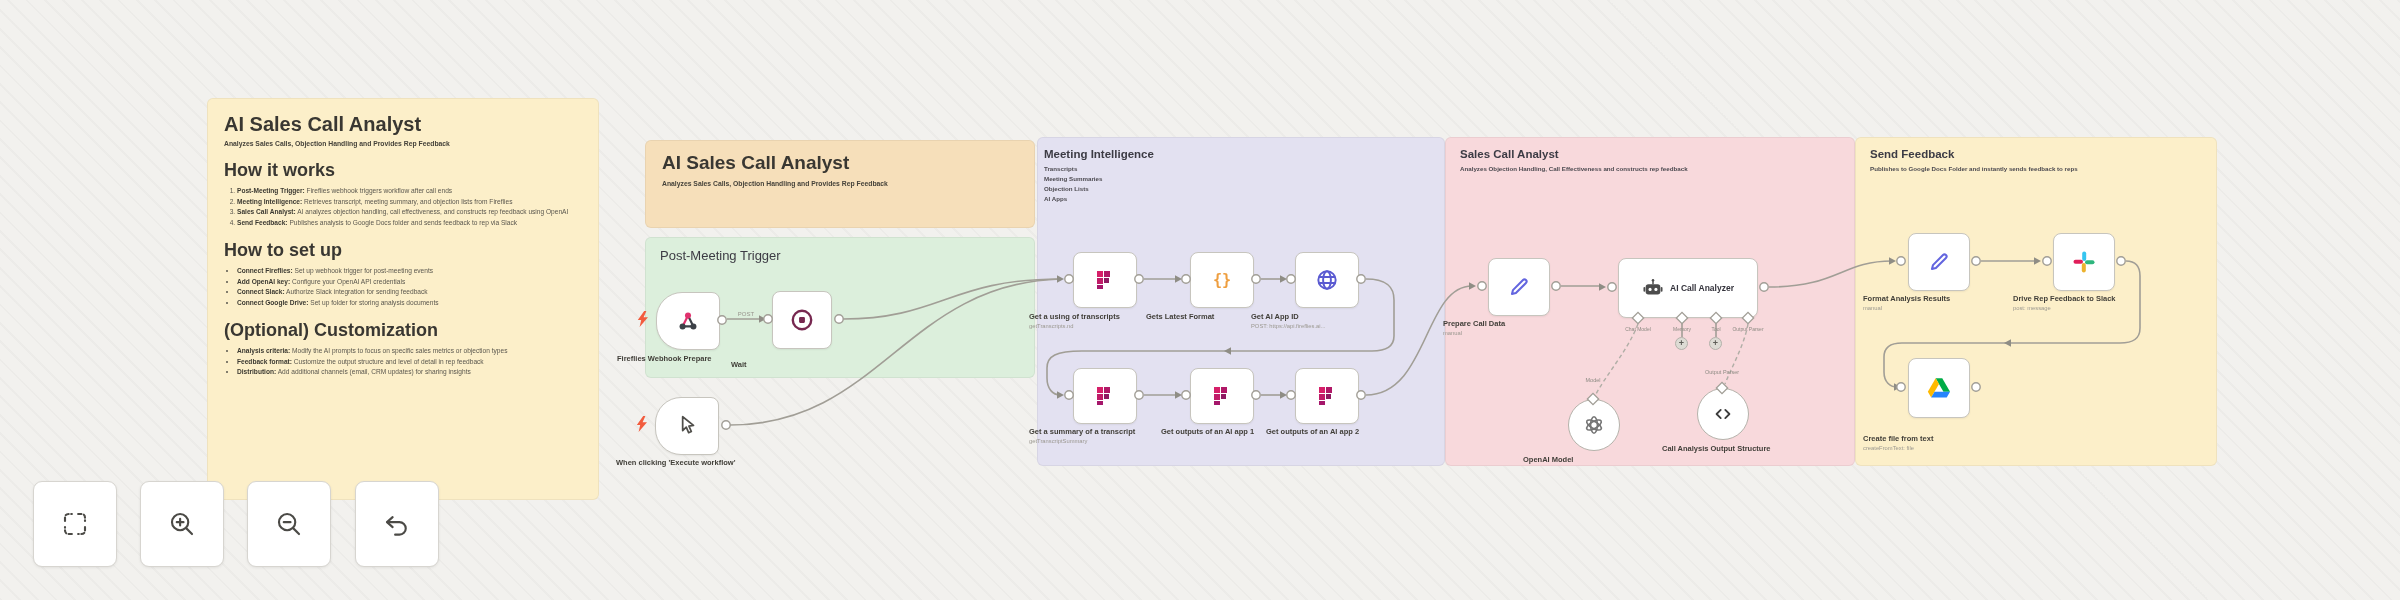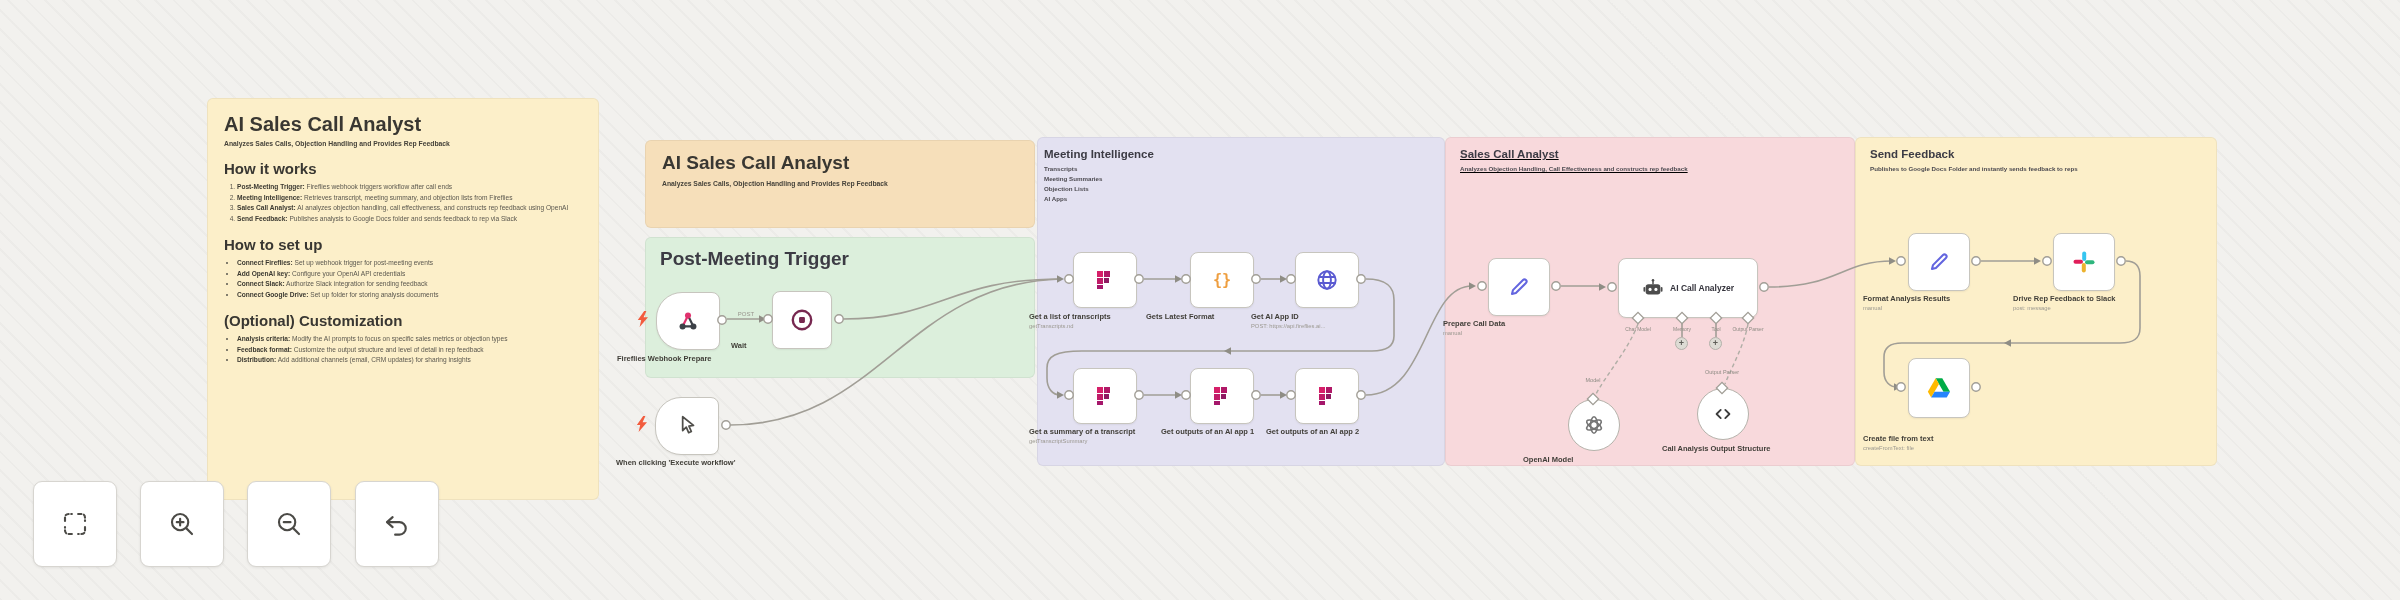--- a/index.html
+++ b/index.html
@@ -11,29 +11,29 @@
   .canvas-hatch{
     position:absolute;inset:0;z-index:0;
     background:repeating-linear-gradient(45deg, rgba(0,0,0,0.022) 0 2px, rgba(255,255,255,0) 2px 13px);
   }
   
   .sticky,.zone{position:absolute;border-radius:6px;box-sizing:border-box;z-index:1;border:1px solid rgba(0,0,0,0.05);}
   .sticky-main{left:207px;top:98px;width:392px;height:402px;background:#fcefc9;padding:14px 16px;color:#55524a;}
   .sticky-header{left:645px;top:140px;width:390px;height:88px;background:#f6dfba;padding:12px 16px;color:#4a4437;}
   .zone-green{left:645px;top:237px;width:390px;height:141px;background:#dcefdc;padding:10px 14px;}
   .zone-purple{left:1037px;top:137px;width:408px;height:329px;background:#e3e1f1;padding:10px 6px;}
-  .zone-pink{left:1445px;top:137px;width:410px;height:329px;background:#f8d9dc;padding:10px 14px;text-decoration:underline;}
+  .zone-pink{left:1445px;top:137px;width:410px;height:329px;background:#f8d9dc;padding:10px 14px;}
   .zone-yellow{left:1855px;top:137px;width:362px;height:329px;background:#fcefc9;padding:10px 14px;}
   .note-h1{font-size:20px;font-weight:700;color:#393732;margin:0 0 5px 0;line-height:1.1;}
   .note-sub{font-size:6.8px;font-weight:700;color:#45423a;margin:0 0 8px 0;}
-  .note-h2{font-size:15px;font-weight:700;color:#393732;margin:13px 0 5px 0;}
+  .note-h2{font-size:18px;font-weight:700;color:#393732;margin:13px 0 5px 0;}
   .note-list{margin:0;padding-left:13px;font-size:6.6px;line-height:1.45;color:#5a574e;}
   .note-list li{margin-bottom:1px;}
   .lead{font-weight:700;color:#3b3931;}
-  .zone-title-lg{font-size:19px;font-weight:700;color:#3c3b44;margin:0;}
+  .zone-title-lg{font-size:13px;font-weight:400;color:#3c3b44;margin:0;}
   .zone-title{font-size:11.5px;font-weight:700;color:#3c3b44;margin:0 0 4px 0;}
   .zone-sub{font-size:6.2px;font-weight:700;color:#4c4a50;line-height:1.6;margin:0;}
   
   .node{position:absolute;background:#fff;border:1px solid #c7c5be;border-radius:8px;z-index:3;
         display:flex;align-items:center;justify-content:center;box-shadow:0 1px 2px rgba(0,0,0,0.06);}
   .node.trigger{border-radius:26px 8px 8px 26px;}
   .circle-node{position:absolute;background:#fff;border:1px solid #b5b3ab;border-radius:50%;z-index:3;
         display:flex;align-items:center;justify-content:center;}
   .node-label{position:absolute;z-index:5;font-size:7.5px;font-weight:600;color:#403e38;line-height:1.2;}
   .node-sublabel{display:block;font-size:5.8px;font-weight:400;color:#9b9890;margin-top:2px;}
@@ -114,41 +114,41 @@
   </svg>
 </div>
 <div class="node-label" style="left:617px;top:354px;width:140px">Fireflies Webhook Prepare</div>
 
 <div class="node" style="left:772px;top:291px;width:58px;height:56px">
   <svg width="26" height="26" viewBox="0 0 24 24">
     <circle cx="12" cy="12" r="8.5" fill="none" stroke="#772850" stroke-width="2.2"></circle>
     <rect x="9.3" y="9.3" width="5.4" height="5.4" rx="1" fill="#772850"></rect>
   </svg>
 </div>
-<div class="node-label" style="left:731px;top:341px;width:140px">Wait</div>
+<div class="node-label" style="left:731px;top:360px;width:140px">Wait</div>
 <div class="wire-label" style="left:726px;top:311px;width:40px">POST</div>
 
 <div class="node trigger" style="left:655px;top:397px;width:62px;height:56px">
   <svg width="26" height="26" viewBox="0 0 24 24">
     <path d="M8 3.5 V16.2 l3.3-3.1 2.2 5.1 2.5-1.1 -2.2-5 4.2-0.7 Z" fill="none" stroke="#4f4e4a" stroke-width="1.6" stroke-linejoin="round"></path>
   </svg>
 </div>
 <div class="node-label" style="left:616px;top:458px;width:140px">When clicking 'Execute workflow'</div>
 
 <div class="node" style="left:1073px;top:252px;width:62px;height:54px">
   <svg width="24" height="24" viewBox="0 0 24 24">
     <rect x="4" y="3" width="6" height="6" fill="#d61f69"></rect>
       <rect x="11" y="3" width="6" height="6" fill="#b01867"></rect>
     <rect x="4" y="10" width="6" height="6" fill="#c01b68"></rect>
       <rect x="11" y="10" width="5" height="5" fill="#8f1a62"></rect>
     <rect x="4" y="17" width="6" height="4" fill="#a5176b"></rect>
   </svg>
 </div>
 <div class="node-label" style="left:1029px;top:312px;width:150px">
-  <span>Get a list of transcripts</span>
+  <span>Get a using of transcripts</span>
   <span class="node-sublabel">getTranscripts.nd</span>
 </div>
 
 <div class="node" style="left:1190px;top:252px;width:62px;height:54px">
   <svg width="26" height="26" viewBox="0 0 24 24">
     <text x="12" y="17" text-anchor="middle" font-size="14" font-weight="bold" fill="#ee9e3f" font-family="DejaVu Sans Mono, monospace">{}</text>
   </svg>
 </div>
 <div class="node-label" style="left:1146px;top:312px;width:150px">Gets Latest Format</div>
 

